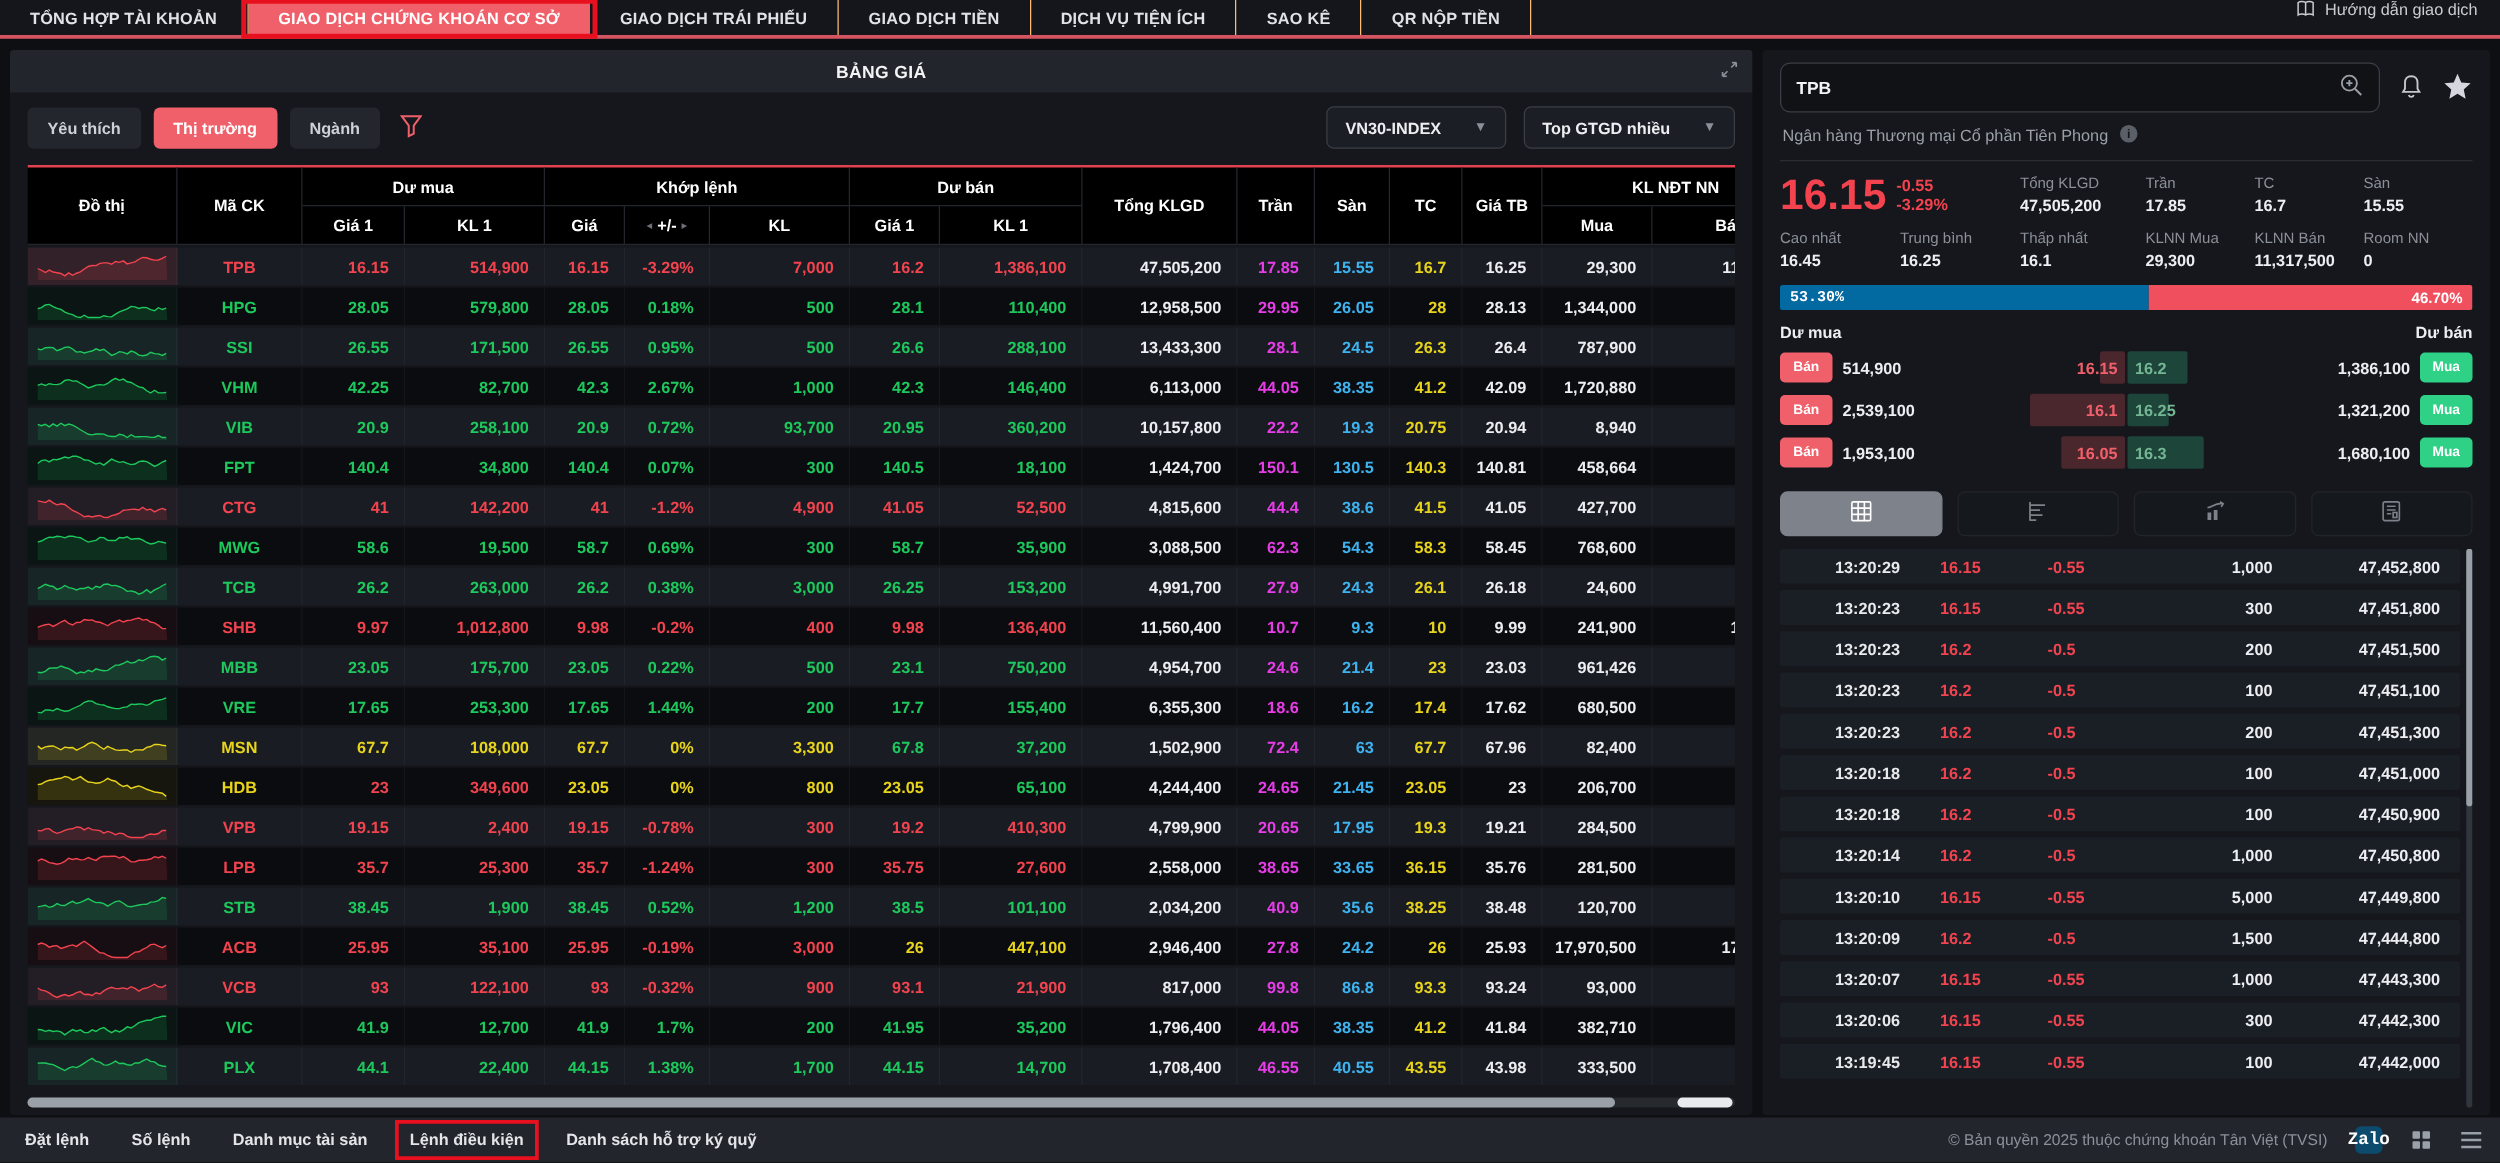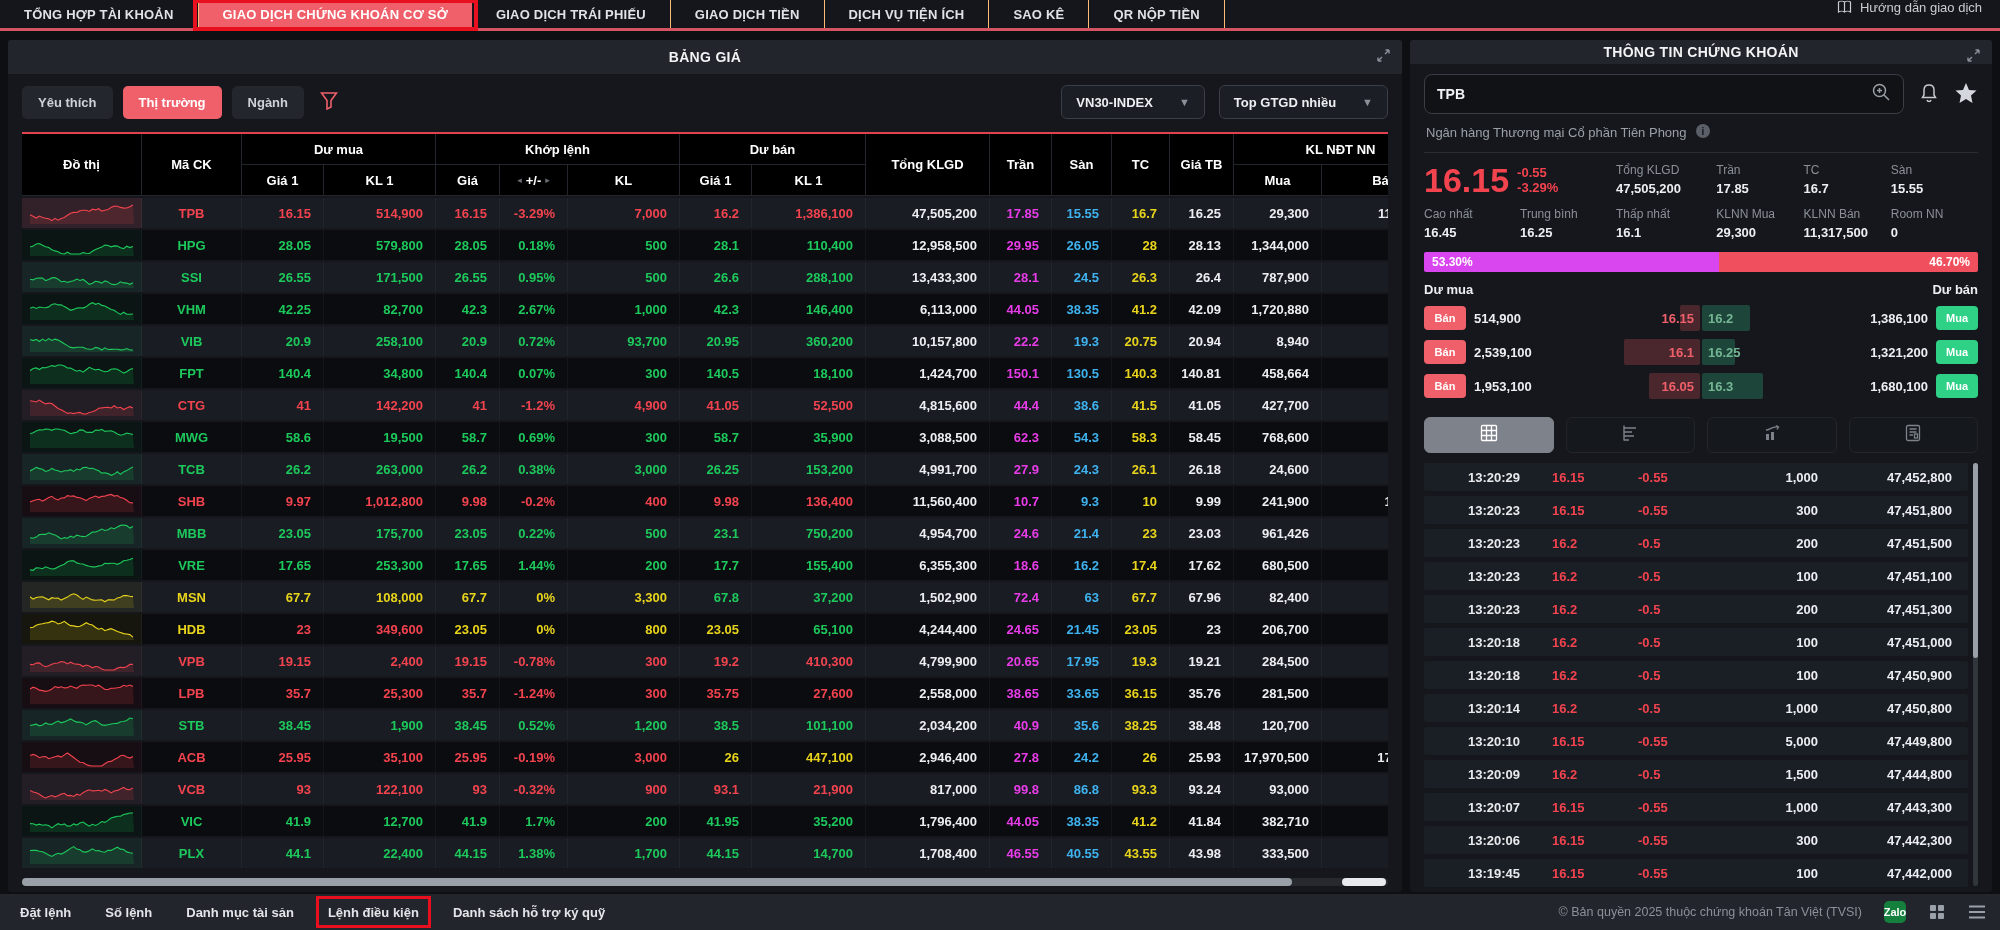--- a/index.html
+++ b/index.html
@@ -73,21 +73,21 @@
   .divider { border-top:1px solid #2a2d33; margin:2px 0 10px 0; }
 
   .stats { display:grid; grid-template-columns:96px 96px 1.15fr 1fr 1fr 1fr; row-gap:10px; }
   .price-block { grid-column:1 / span 2; display:flex; align-items:flex-start; gap:8px; }
   .big-price { font-size:34px; font-weight:700; color:#f2434f; line-height:34px; }
   .chg-stack { display:flex; flex-direction:column; font-size:13px; font-weight:700; color:#f2434f; padding-top:2px; }
   .stat .lbl { color:#8b9099; font-size:12px; margin-bottom:4px; }
   .stat .val { font-size:13px; font-weight:700; color:#eceef2; }
   .pbar { display:flex; height:20px; margin:12px 0 10px 0; border-radius:2px; overflow:hidden;
     font-size:12px; font-weight:700; }
-  .pbar .buy { background:#d946ef; color:#fff; display:flex; align-items:center; padding-left:8px; }
+  .pbar .buy { background:#0369a1; color:#fff; display:flex; align-items:center; padding-left:8px;font-family:Liberation Mono, monospace; }
   .pbar .sell { background:#f0505e; color:#fff; display:flex; align-items:center; justify-content:flex-end; padding-right:8px; flex:1; }
   .depth-labels { display:flex; justify-content:space-between; color:#eceef2; font-size:13px; font-weight:700; margin-bottom:8px; }
   .depth-row { display:flex; align-items:center; height:26px; margin-bottom:8px; gap:8px; }
   .chip { width:42px; height:24px; border-radius:4px; border:none; color:#fff; font-size:11px; font-weight:700;
     font-family:inherit; cursor:pointer; flex:0 0 42px; }
   .chip.sell { background:#f0606b; } .chip.buy { background:#2fd187; }
   .depth-vol { width:92px; font-size:13px; font-weight:700; color:#eceef2; }
   .depth-vol.right { text-align:right; }
   .depth-bars { flex:1; display:flex; align-items:stretch; height:26px; }
   .zone { flex:1; position:relative; }
@@ -113,22 +113,22 @@
 
   
   .bottombar { position:absolute; left:0; right:0; bottom:0; height:36px; background:#22252b;
     display:flex; align-items:center; padding:0 14px 0 20px; }
   .foot-items { display:flex; align-items:center; gap:34px; }
   .foot-item { color:#e3e5e9; font-size:13px; font-weight:700; cursor:pointer; white-space:nowrap; }
   .foot-item-wrap { position:relative; }
   .foot-annot { position:absolute; inset:-7px -12px -7px -12px; border:3px solid #e8101f; pointer-events:none; }
   .foot-right { margin-left:auto; display:flex; align-items:center; gap:22px; }
   .copyright { color:#8b9099; font-size:12.5px; }
-  .zalo { width:22px; height:22px; border-radius:5px; background:#15803d; color:#fff; font-size:11px;
-    font-weight:700; display:flex; align-items:center; justify-content:center; cursor:pointer; }
+  .zalo { width:22px; height:22px; border-radius:5px; background:#0c4a6e; color:#fff; font-size:14px;
+    font-weight:700; display:flex; align-items:center; justify-content:center; cursor:pointer;font-family:Liberation Mono, monospace; }
   .foot-ico { color:#9aa0a7; cursor:pointer; display:flex; }
 </style>
 </head>
 <body>
 
 <div class="app">
 
   <div class="topnav">
     <div class="topnav-tabs" id="topnav-tabs">
         <div class="nav-tab-wrap">
@@ -713,28 +713,20 @@
             </div>
           </div>
       </div>
       <div class="hscroll">
         <div class="thumb"></div>
         <div class="thumb2"></div>
       </div>
     </div>
 
     <div class="panel panel-right">
-      <div class="panel-head">
-        <span>THÔNG TIN CHỨNG KHOÁN</span>
-        <span class="expand">
-          <svg width="13" height="13" viewBox="0 0 13 13" stroke="#8a8f98" stroke-width="1.4" fill="none">
-            <path d="M8 5 L12 1 M12 1 H8.5 M12 1 V4.5 M5 8 L1 12 M1 12 H4.5 M1 12 V8.5"></path>
-          </svg>
-        </span>
-      </div>
 
       <div class="si-body">
         <div class="search-row">
           <div class="search-box">
             <input value="TPB" style="">
             <span>
               <svg width="20" height="20" viewBox="0 0 20 20" fill="none" stroke="#9aa0a8" stroke-width="1.5">
                 <circle cx="8.5" cy="8.5" r="6"></circle>
                   <path d="M13 13 L18 18 M6 8.5 H11 M8.5 6 V11"></path>
               </svg>

